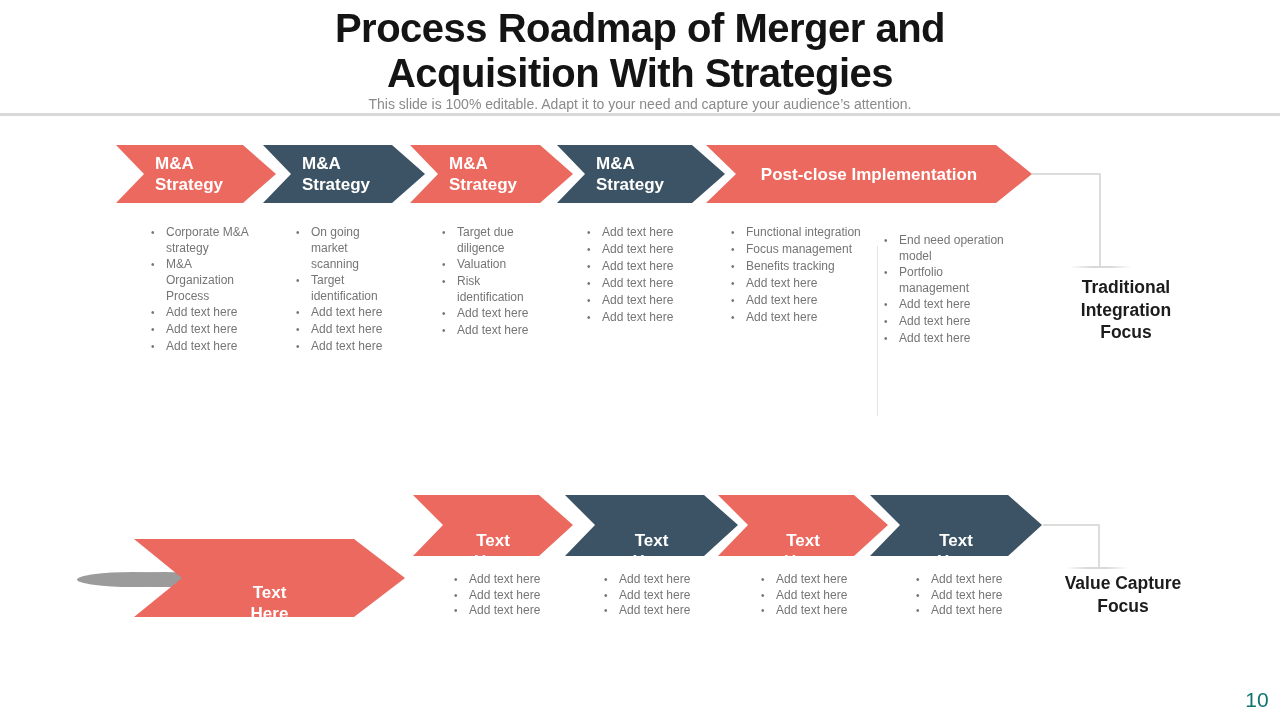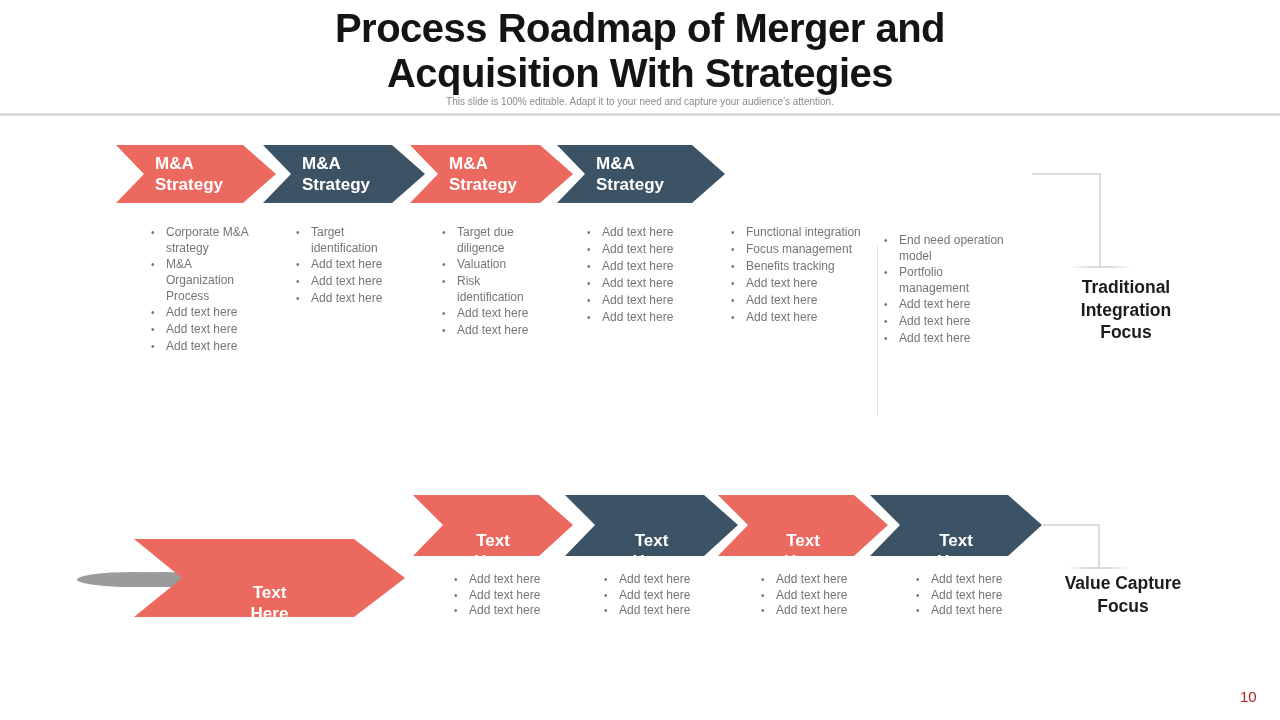--- a/index.html
+++ b/index.html
@@ -5,21 +5,21 @@
   * { margin:0; padding:0; box-sizing:border-box; }
   html,body { width:1280px; height:720px; background:#ffffff; overflow:hidden;
               font-family:"Liberation Sans", sans-serif; }
   #slide { position:relative; width:1280px; height:720px; background:#fff;padding-left:12px; }
 
   
   .title { position:absolute; top:6px; left:50%; transform:translateX(-50%);
            width:700px; text-align:center; font-weight:bold; font-size:40px;
            line-height:45px; color:#141414; letter-spacing:-0.5px; }
   .subtitle { position:absolute; top:96px; left:0; width:1280px; text-align:center;
-              font-size:10px; color:#8a8a8a; }
+              font-size:14px; color:#8a8a8a; }
   .top-rule { position:absolute; top:113px; left:0; width:1280px; height:3px;
               background:#d9d9d9; }
   .rule-dot { position:absolute; width:15px; height:15px; border-radius:50%;
               background:#9b9b9b; top:107px; }
   .rule-dot.d1 { left:77px; } .rule-dot.d2 { left:108px; }
 
   
   .arrow { position:absolute; }
   .arrow svg { display:block; }
   .arrow .lbl { position:absolute; color:#ffffff; font-weight:bold; font-size:17px;
@@ -38,22 +38,22 @@
 
   
   .bline { position:absolute; background:#dcdcdc; }
   .btick { position:absolute; height:2px;
            background:linear-gradient(to right, rgba(220,220,220,0), #d9d9d9 35%, #d9d9d9 65%, rgba(220,220,220,0)); }
   .vdiv  { position:absolute; width:1px; background:#e3e3e3; }
 
   .focus { position:absolute; font-weight:bold; font-size:17.5px; line-height:22.5px;
            color:#1c1c1c; text-align:center;margin-left:24px; }
 
-  .page-num { position:absolute; left:1240px; top:688px; width:34px; text-align:left;
-              font-size:15px; color:#b91c1c; }
+  .page-num { position:absolute; left:1240px; top:688px; width:34px; text-align:center;
+              font-size:21px; color:#0f766e; }
 
   
   .a1 { left:116px; top:145px; } .a2 { left:263px; top:145px; }
   .a3 { left:410px; top:145px; } .a4 { left:557px; top:145px; }
   .a5 { left:706px; top:145px; }
 
   
   .c1 { left:148px; top:224px; width:104px; }
   .c2 { left:293px; top:224px; width:104px; }
   .c3 { left:439px; top:224px; width:106px; }
@@ -101,20 +101,26 @@
         <polygon points="0,0 130,0 163,29 130,58 0,58 28,29" fill="#EB695F"></polygon>
       </svg>
     <div class="lbl left">M&amp;A Strategy</div>
   </div>
   <div class="arrow a4">
     <svg width="168" height="58">
         <polygon points="0,0 135,0 168,29 135,58 0,58 28,29" fill="#3C5365"></polygon>
       </svg>
     <div class="lbl left">M&amp;A Strategy</div>
   </div>
+  <div class="arrow a5">
+    <svg width="326" height="58">
+        <polygon points="0,0 290,0 326,29 290,58 0,58 30,29" fill="#EB695F"></polygon>
+      </svg>
+    <div class="lbl wide">Post-close Implementation</div>
+  </div>
 
   <ul class="bullets c1">
     <li>
         <span class="dot"></span>
         <span>Corporate M&amp;A strategy</span>
       </li>
     <li>
         <span class="dot"></span>
         <span>M&amp;A Organization Process</span>
       </li>
@@ -125,20 +131,24 @@
     <li>
         <span class="dot"></span>
         <span>Add text here</span>
       </li>
     <li>
         <span class="dot"></span>
         <span>Add text here</span>
       </li>
   </ul>
   <ul class="bullets c2">
+    <li>
+        <span class="dot"></span>
+        <span>On going market scanning</span>
+      </li>
     <li>
         <span class="dot"></span>
         <span>Target identification</span>
       </li>
     <li>
         <span class="dot"></span>
         <span>Add text here</span>
       </li>
     <li>
         <span class="dot"></span>

